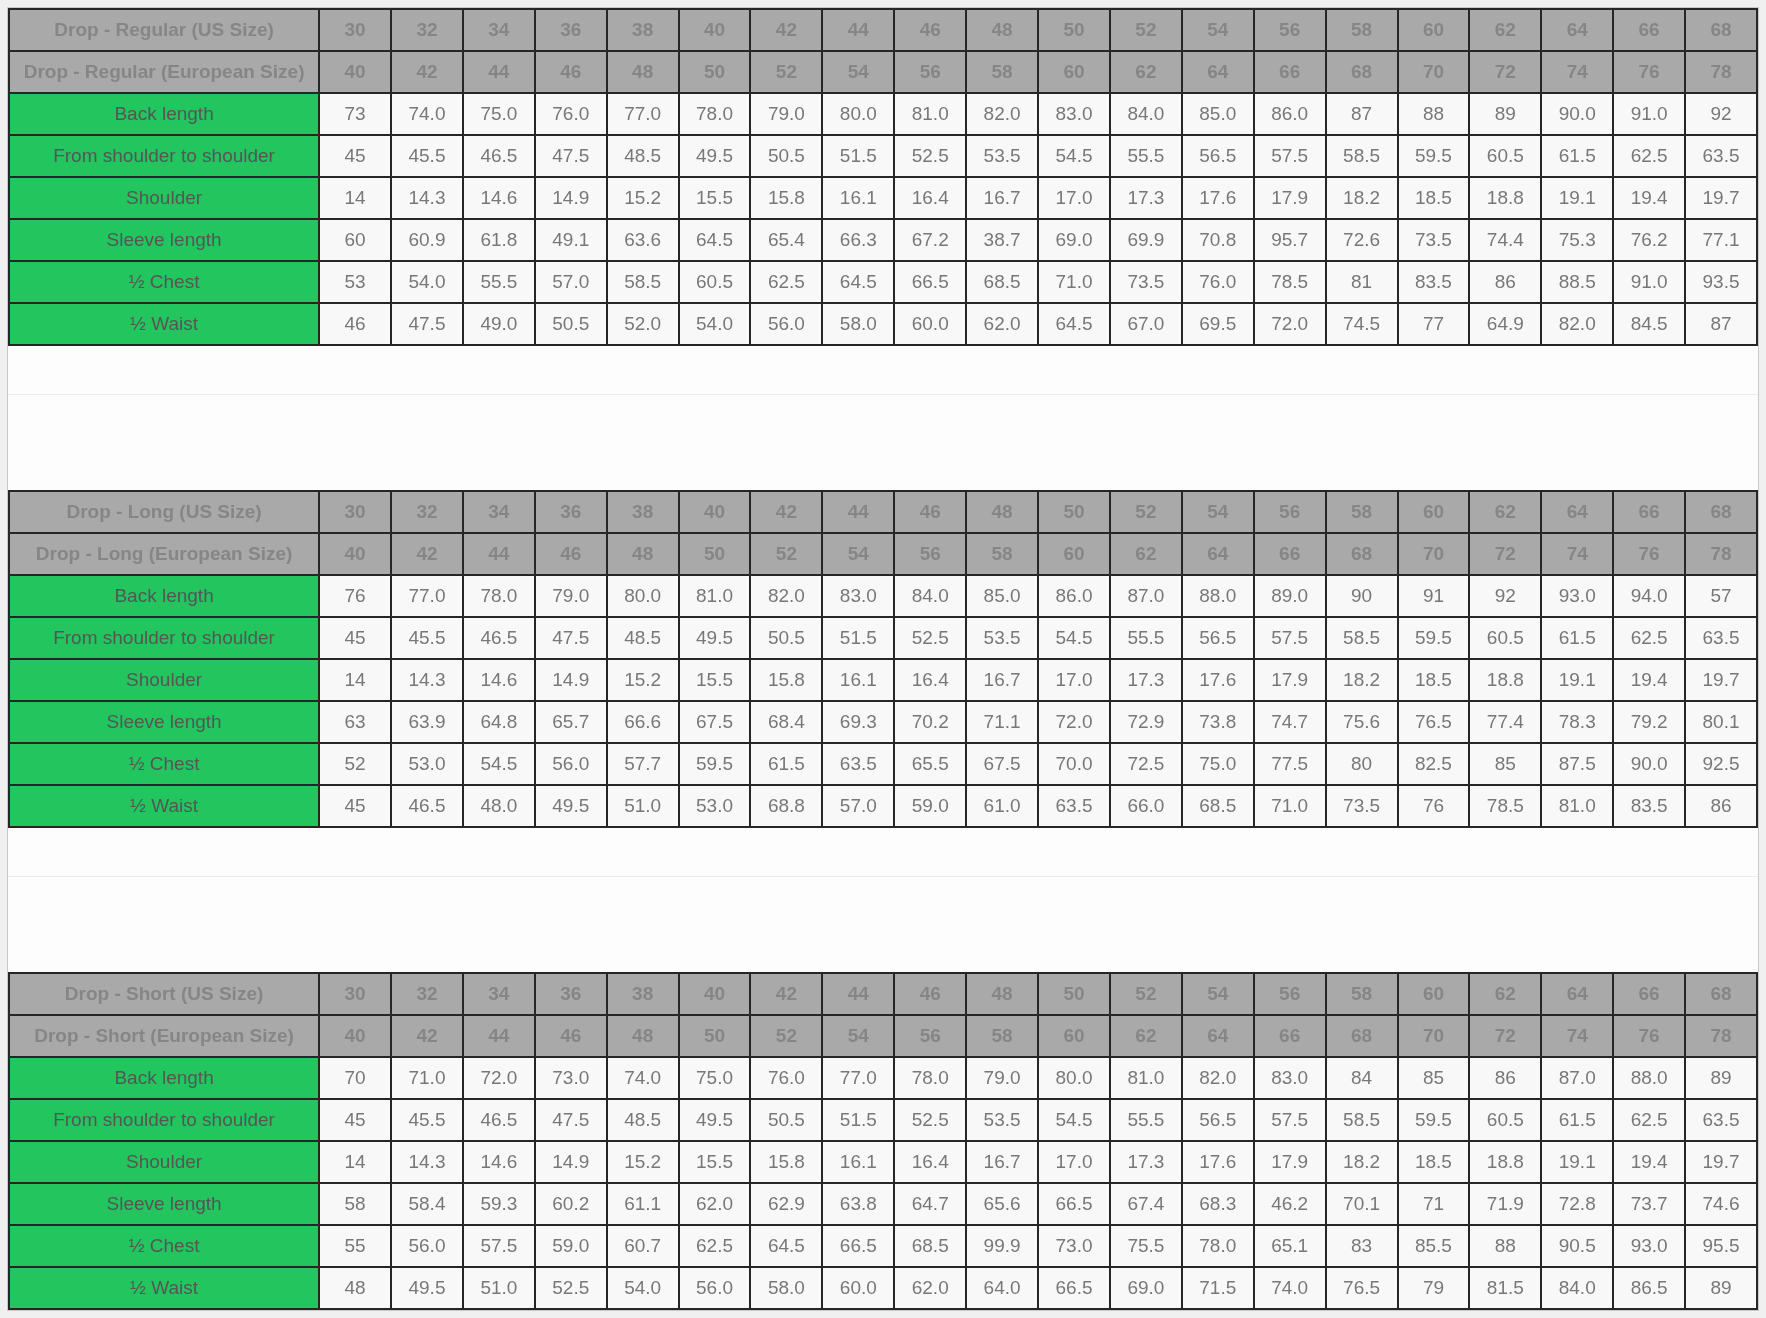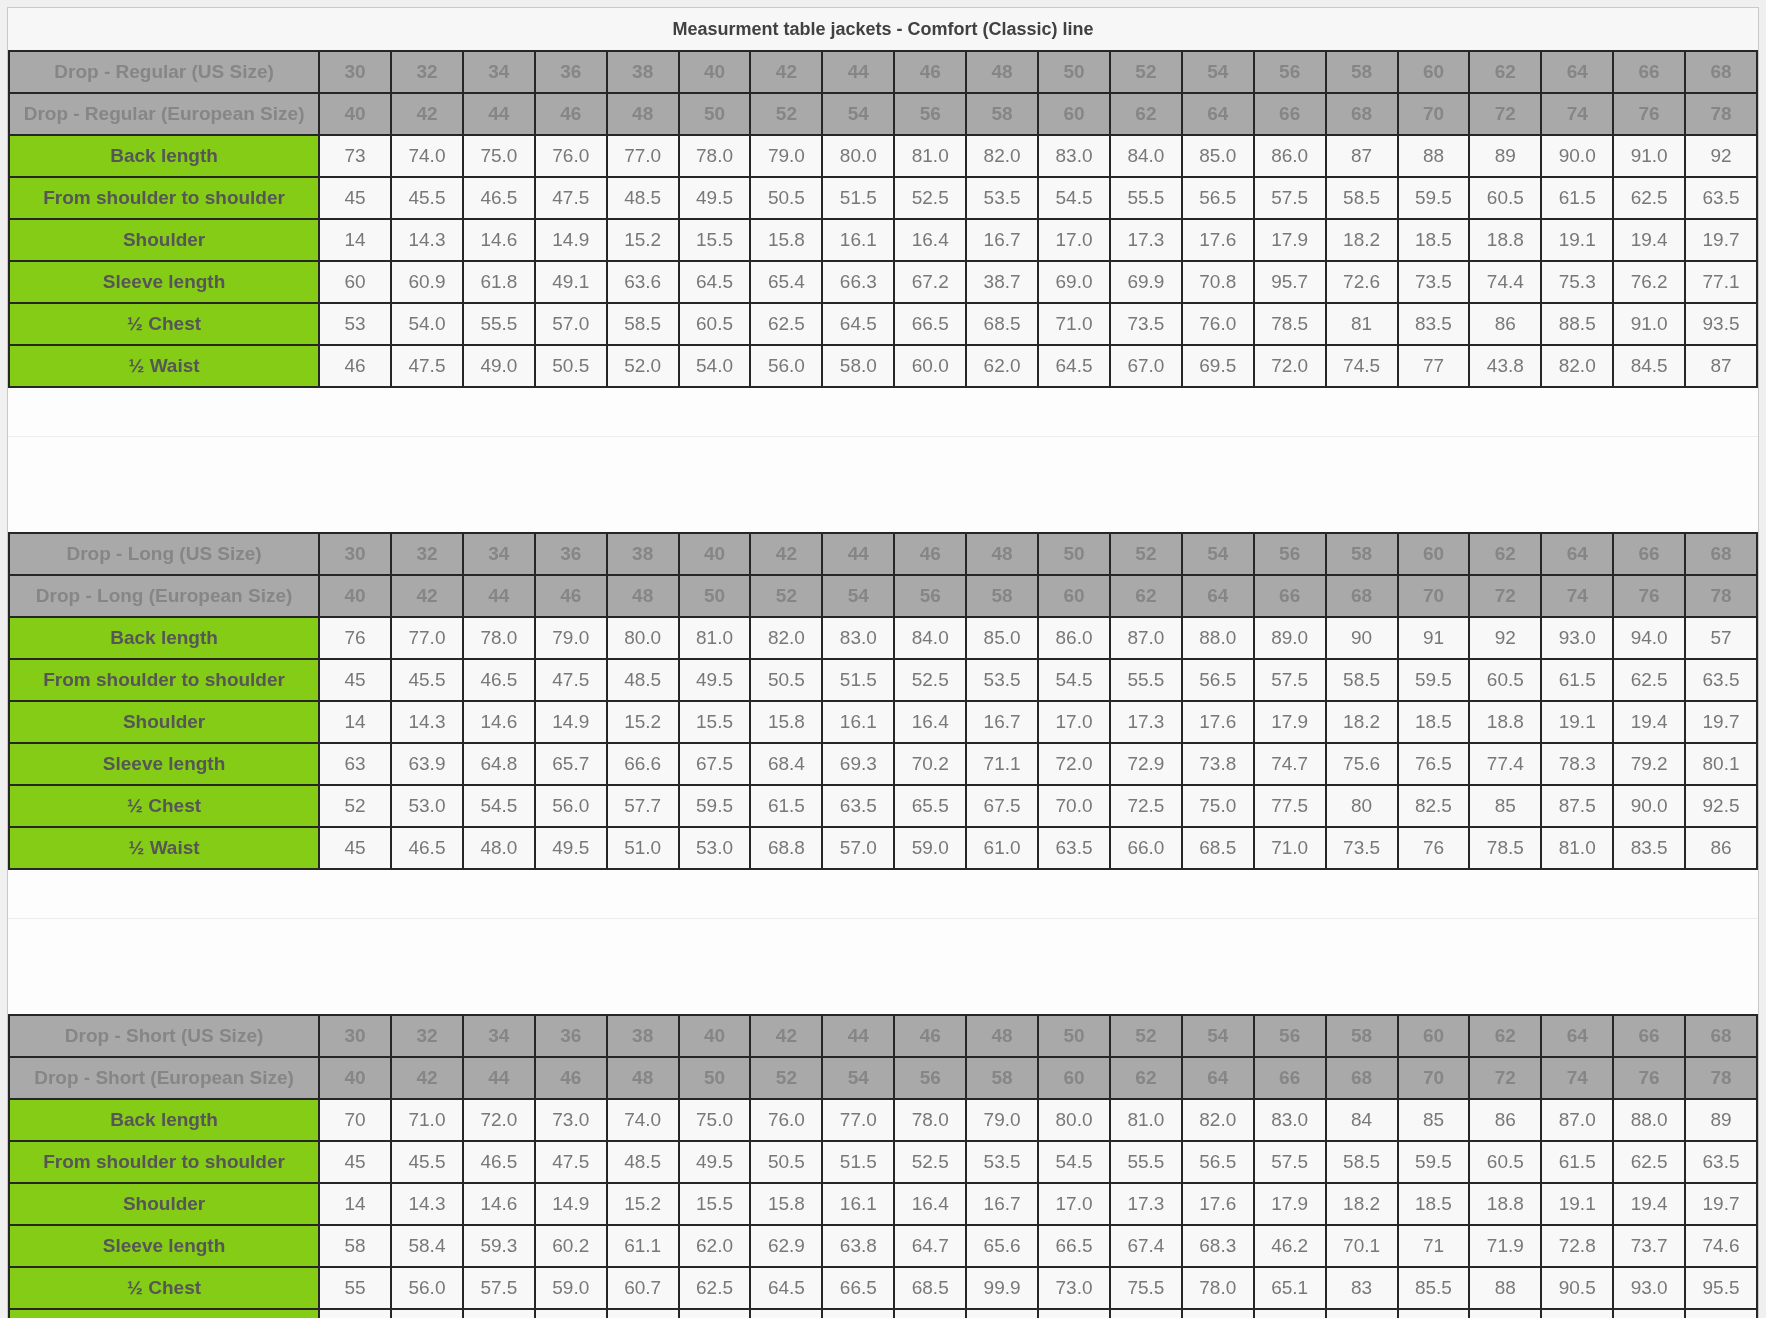--- a/index.html
+++ b/index.html
@@ -38,44 +38,43 @@
     white-space: nowrap;
     overflow: hidden;
   }
   .size-table .lbl { width: 17.4%; }
   .size-table th.hdr {
     background: #a9a9a9;
     color: #868686;
     font-weight: 700;
   }
   .size-table td.row-lbl {
-    background: #84cc16;
+    background: #22c55e;
     color: #565656;
-    font-weight: 700;
+    font-weight: 400;
   }
   .size-table td.val {
     background: #f8f8f8;
     color: #787878;
     font-weight: 400;
   }
   .gap {
     height: 96px;
     background: #fdfdfd;
   }
   .gap-line {
     height: 0;
     border-top: 1px solid #ececec;
     margin-top: 48px;
   }
 </style>
 </head>
 <body>
 
 <div class="page">
-  <div class="title-bar">Measurment table jackets - Comfort (Classic) line</div>
   <div id="tables-root">
       <table class="size-table">
         <tbody>
           <tr>
             <th class="hdr lbl">Drop - Regular (US Size)</th>
             <th class="hdr">30</th>
             <th class="hdr">32</th>
             <th class="hdr">34</th>
             <th class="hdr">36</th>
             <th class="hdr">38</th>
@@ -244,21 +243,21 @@
             <td class="val">56.0</td>
             <td class="val">58.0</td>
             <td class="val">60.0</td>
             <td class="val">62.0</td>
             <td class="val">64.5</td>
             <td class="val">67.0</td>
             <td class="val">69.5</td>
             <td class="val">72.0</td>
             <td class="val">74.5</td>
             <td class="val">77</td>
-            <td class="val">43.8</td>
+            <td class="val">64.9</td>
             <td class="val">82.0</td>
             <td class="val">84.5</td>
             <td class="val">87</td>
           </tr>
         </tbody>
       </table>
       <div class="gap">
         <div class="gap-line"></div>
       </div>
       <table class="size-table">

